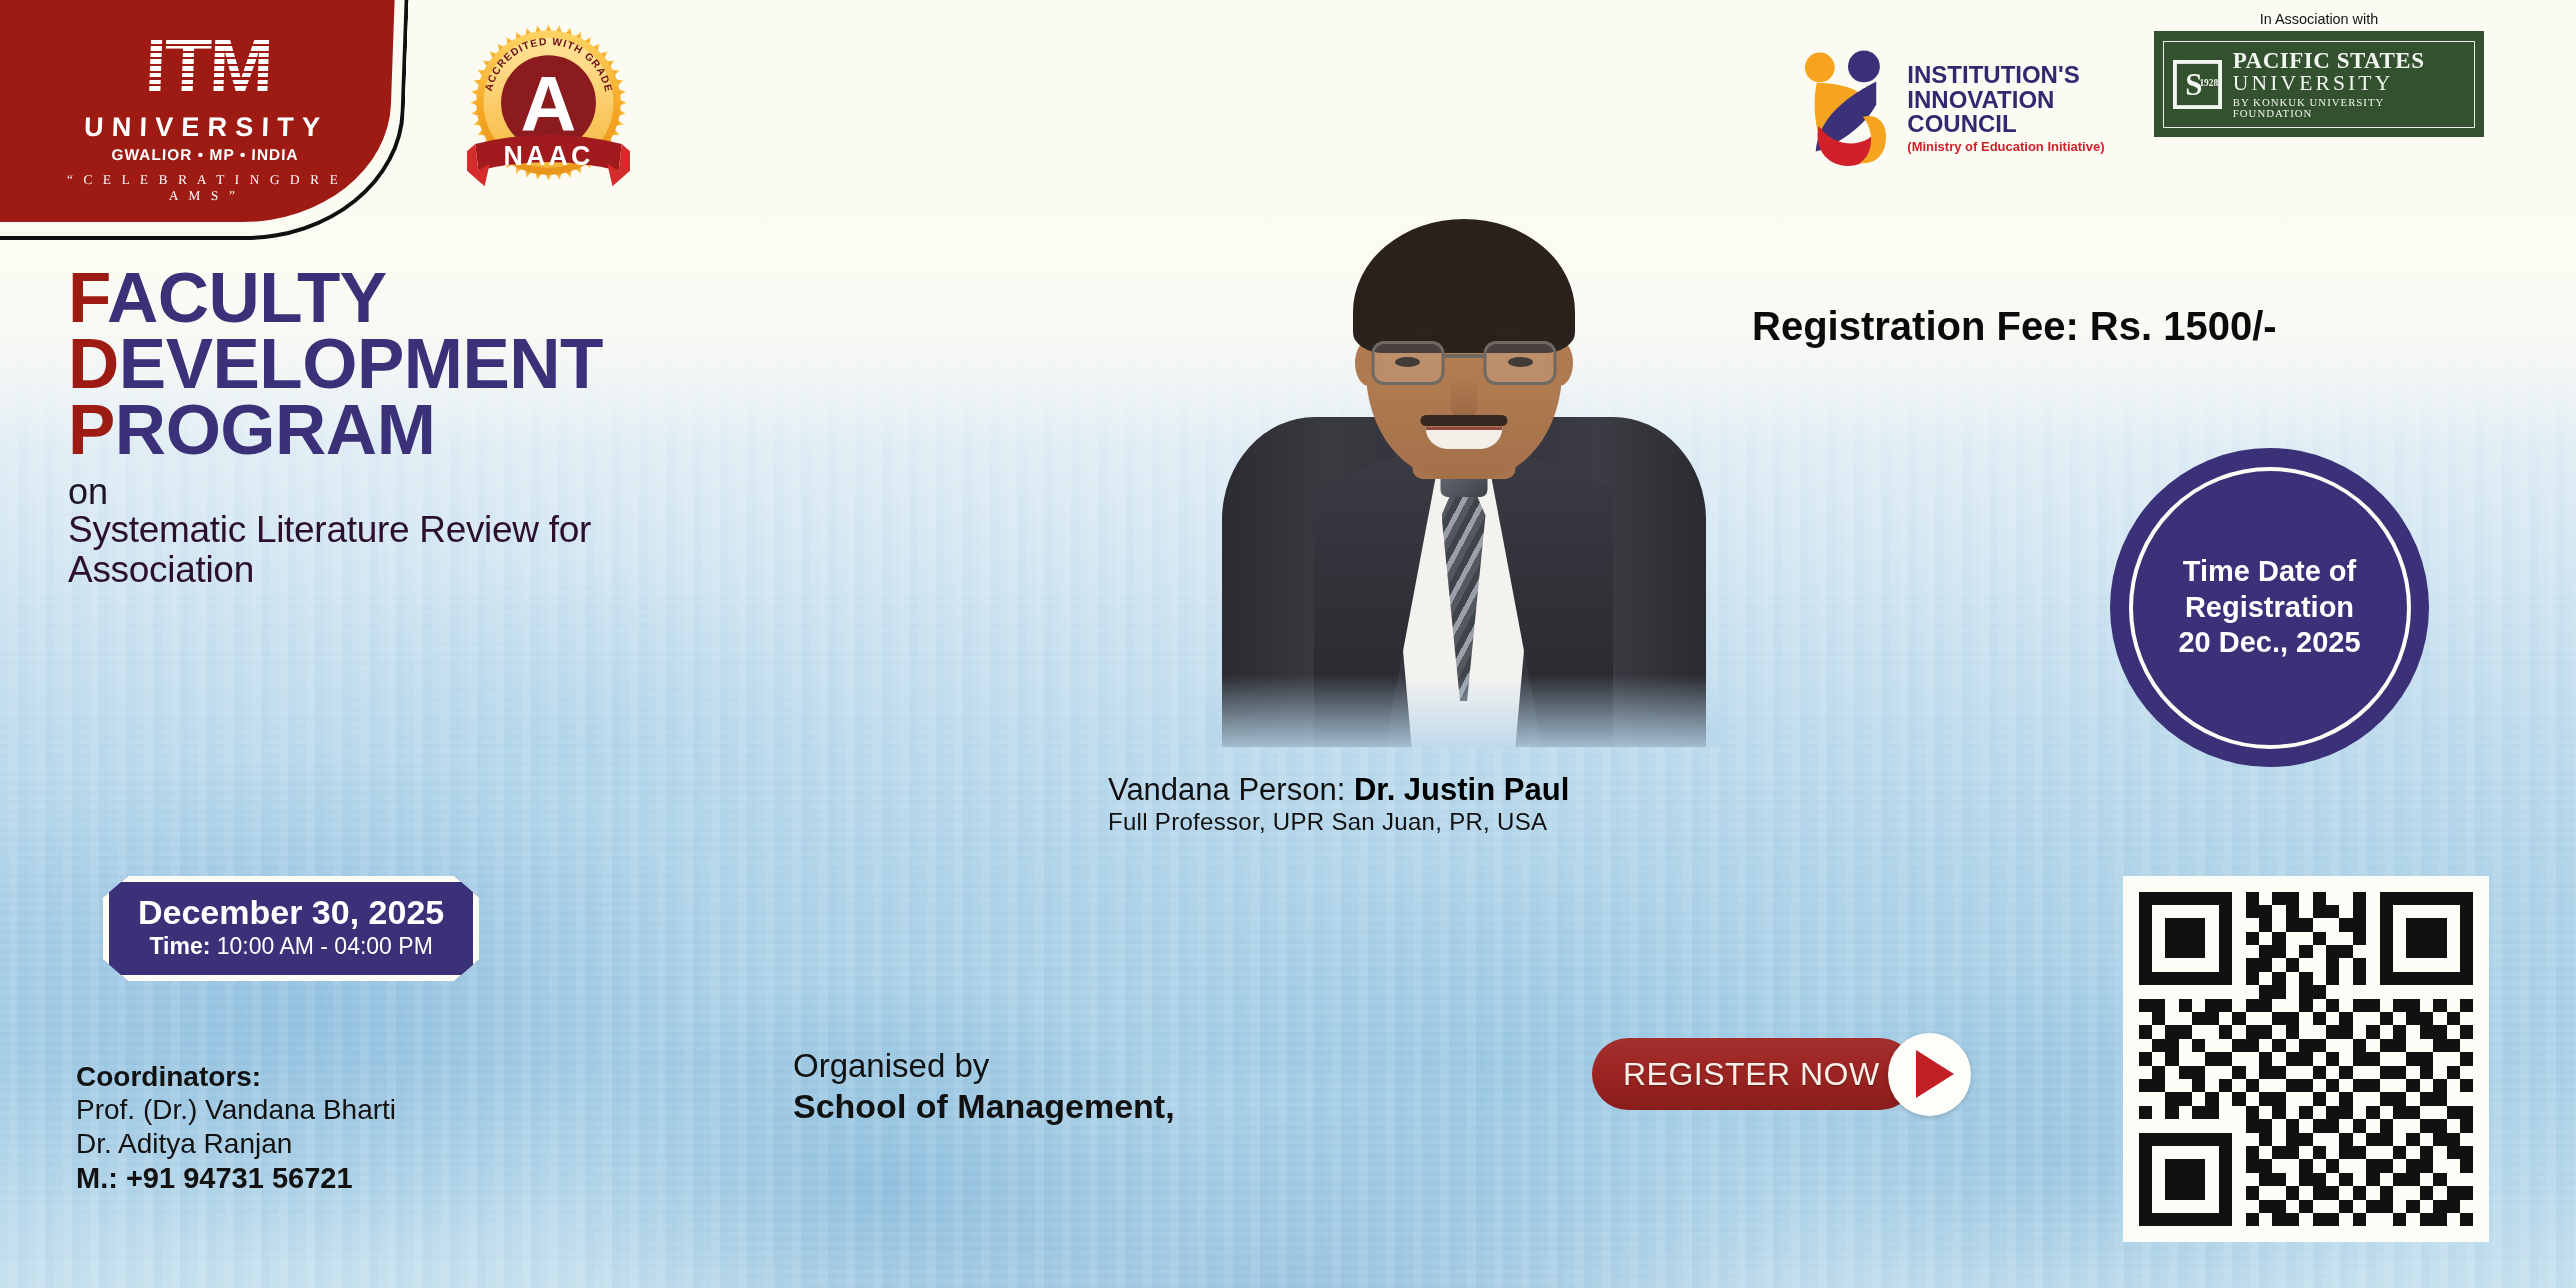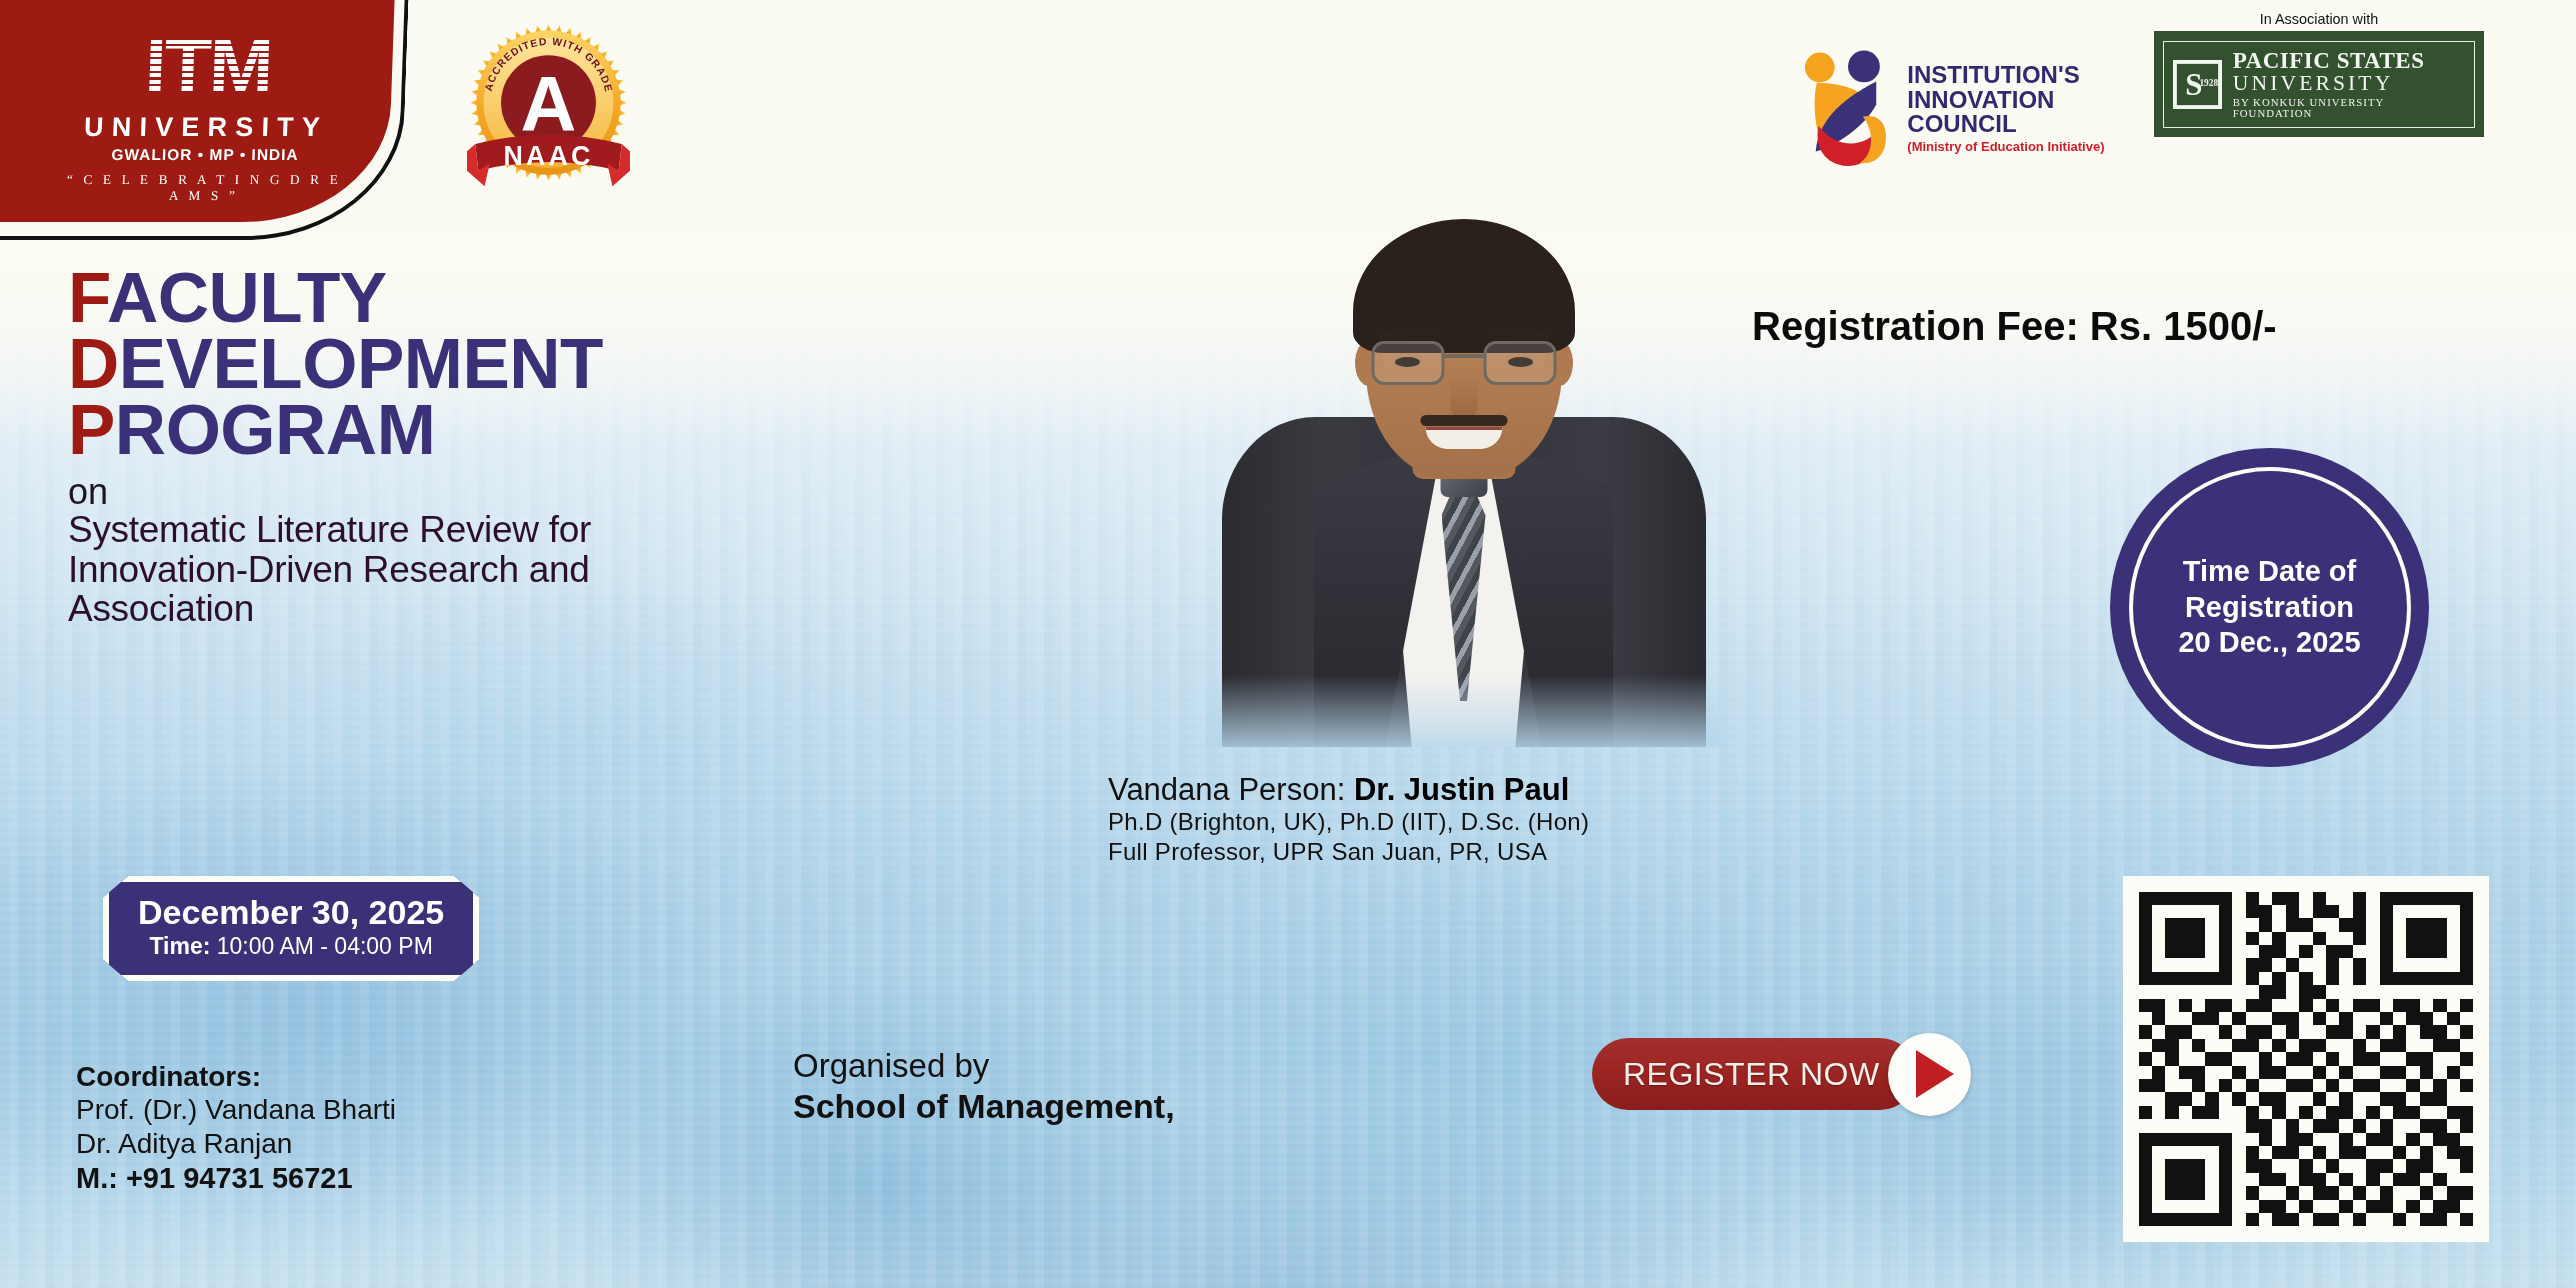--- a/index.html
+++ b/index.html
@@ -567,21 +567,20 @@
       </div>
     </div>
   </div>
 
   <div class="headline">
     <div class="hl-line"><span class="cap">F</span><span>ACULTY</span></div>
     <div class="hl-line"><span class="cap">D</span><span>EVELOPMENT</span></div>
     <div class="hl-line"><span class="cap">P</span><span>ROGRAM</span></div>
     <div class="hl-on">on</div>
     <div class="hl-sub">Systematic Literature Review for</div>
-    <div class="hl-sub">Innovation-Driven Research and</div>
     <div class="hl-sub">Association</div>
   </div>
 
   <div class="date-badge">
     <div class="date-main">December 30, 2025</div>
     <div class="date-time"><b>Time:</b> <span>10:00 AM - 04:00 PM</span></div>
   </div>
 
   <div class="coords">
     <div class="ttl">Coordinators:</div>
@@ -612,21 +611,20 @@
       <div class="lens r"></div>
     </div>
     <div class="ph-nose"></div>
     <div class="ph-mustache"></div>
     <div class="ph-mouth"></div>
     <div class="photo-fade"></div>
   </div>
 
   <div class="resource">
     <div class="rp-line1"><span>Vandana Person:</span> <b>Dr. Justin Paul</b></div>
-    <div class="rp-line2">Ph.D (Brighton, UK), Ph.D (IIT), D.Sc. (Hon)</div>
     <div class="rp-line3">Full Professor, UPR San Juan, PR, USA</div>
   </div>
 
   <div class="fee">Registration Fee: Rs. 1500/-</div>
 
   <div class="last-date">
     <div class="ld-text">
       <div>Time Date of</div>
       <div>Registration</div>
       <div>20 Dec., 2025</div>

